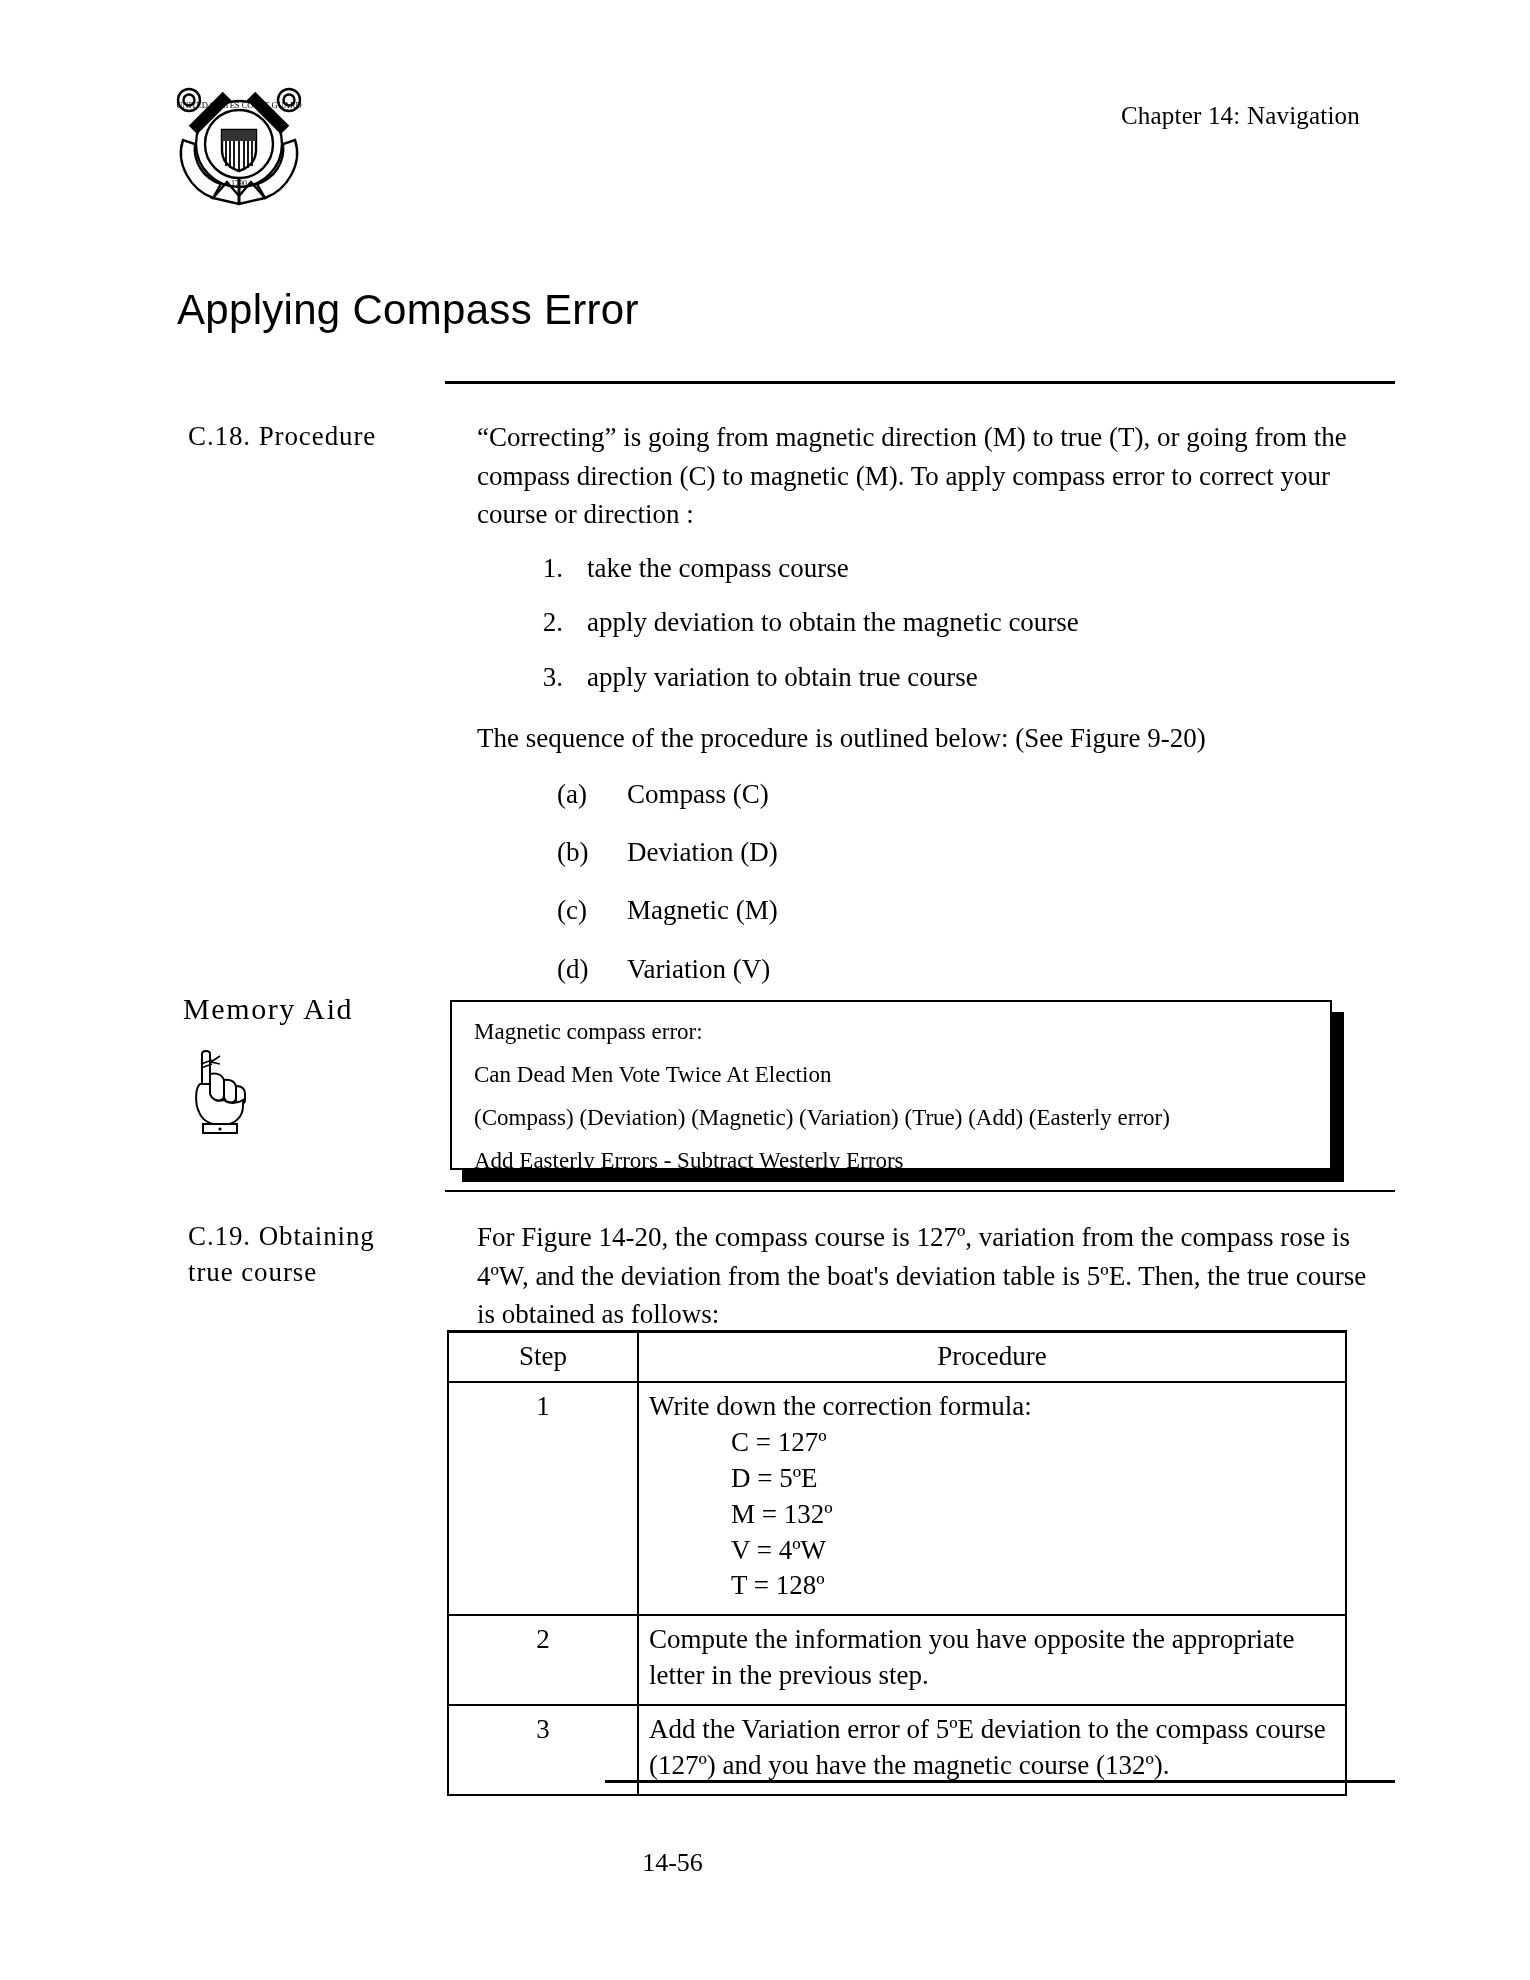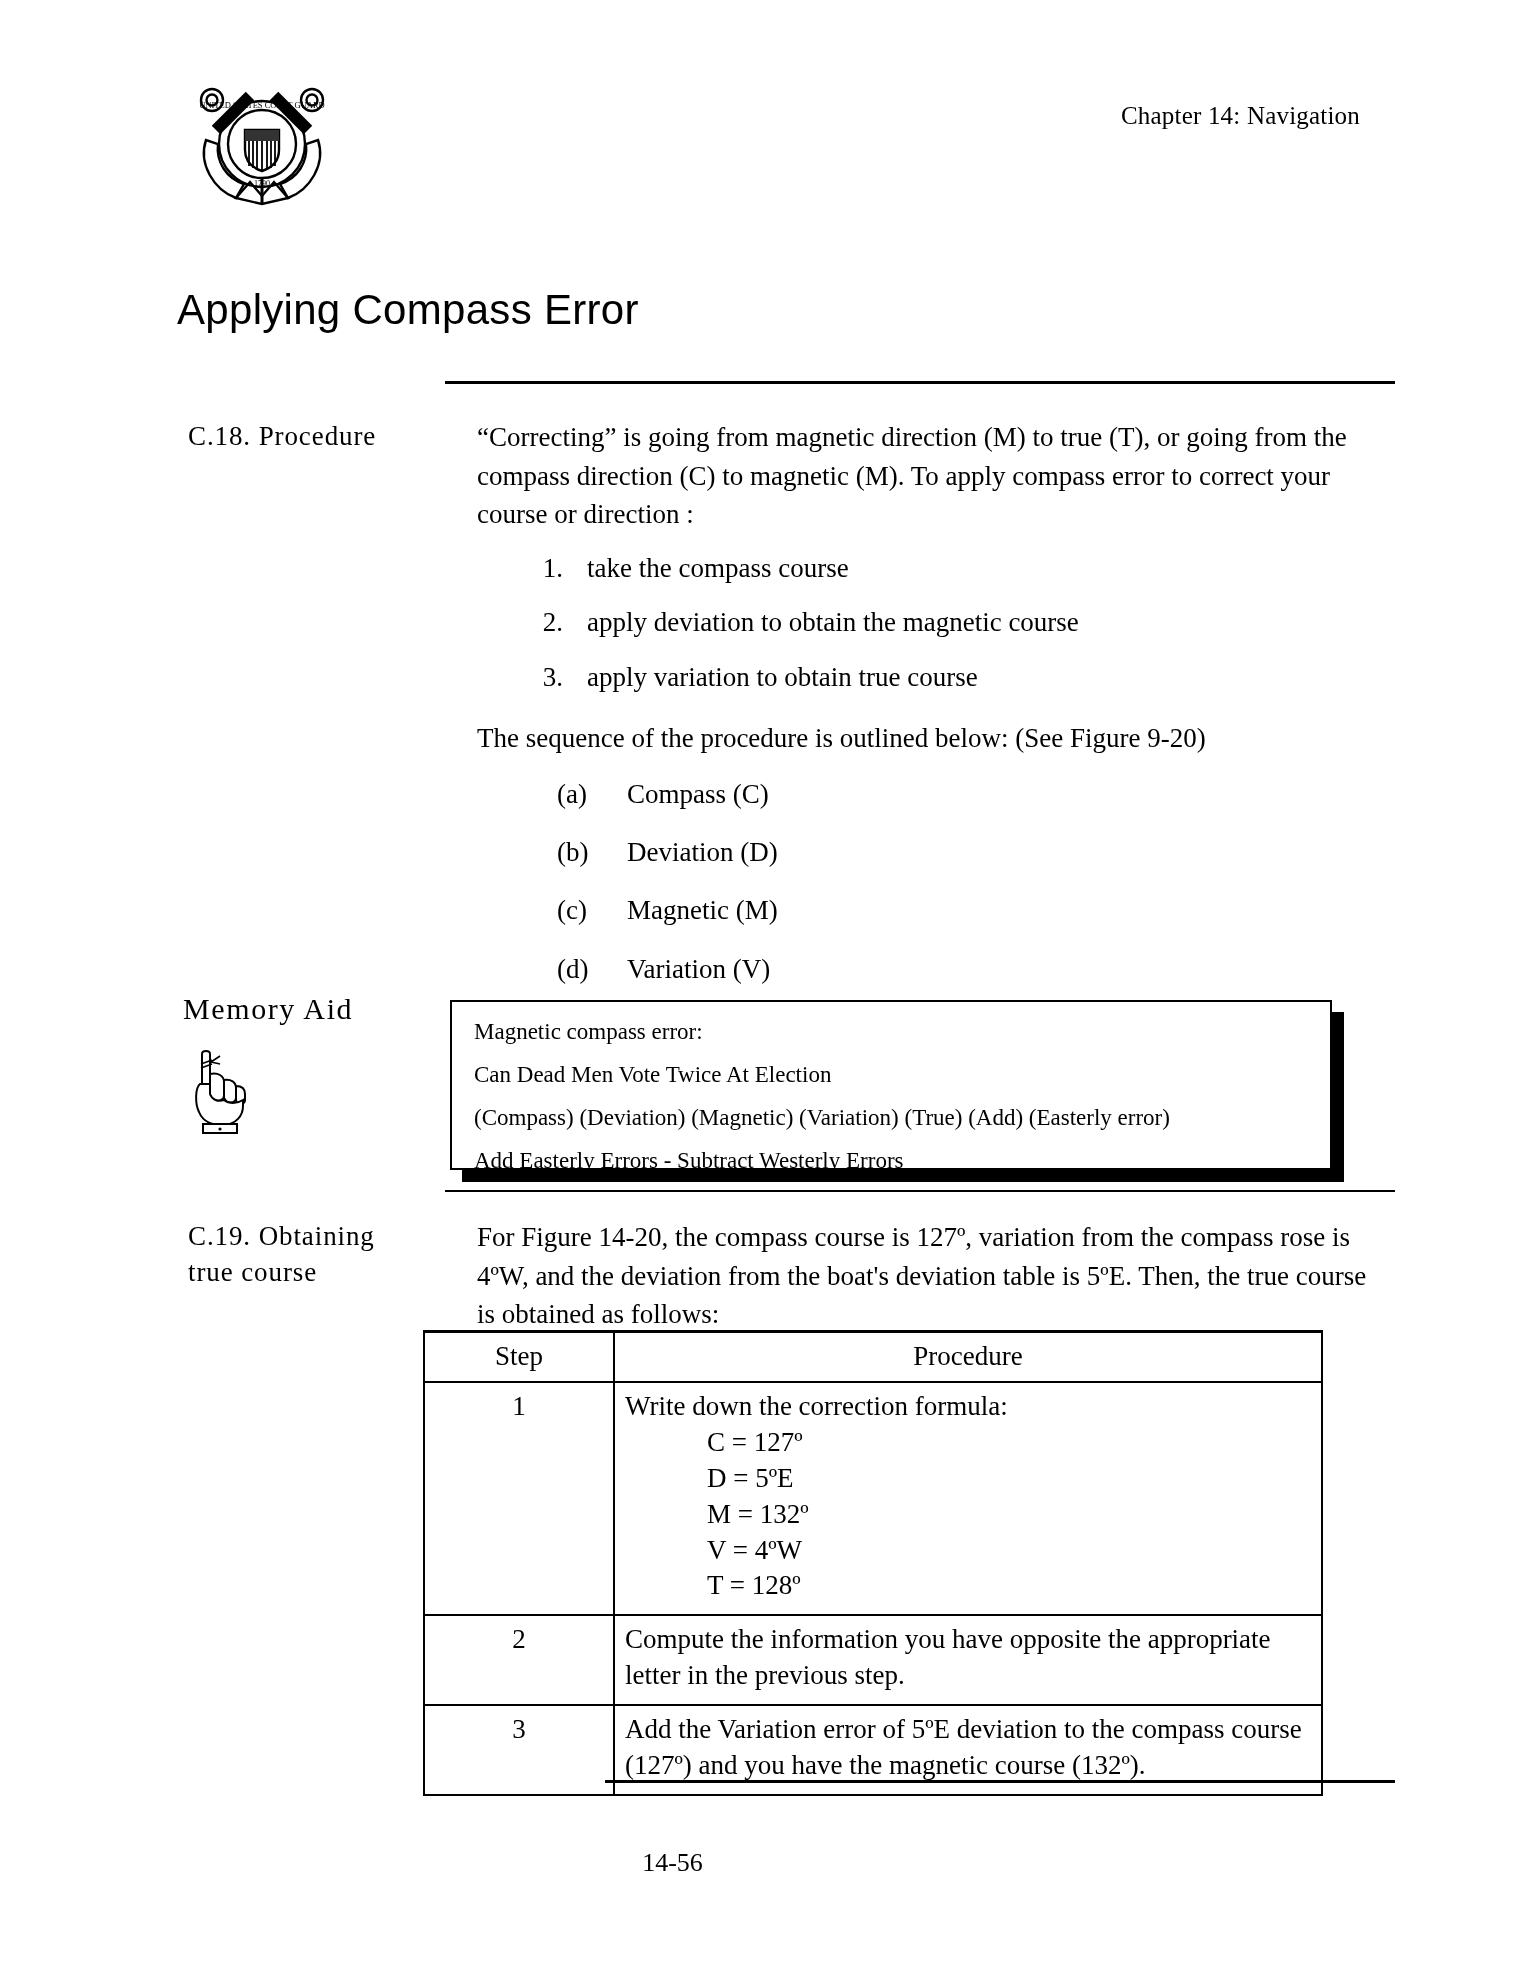--- a/index.html
+++ b/index.html
@@ -18,21 +18,21 @@
 
   .page {
     position: absolute;
     inset: 0;
   }
 
   
   .header {
     position: absolute;
     top: 78px;
-    left: 192px;
+    left: 169px;
     right: 170px;
     height: 135px;
   }
   .seal {
     position: absolute;
     left: 0;
     top: 0;
     width: 140px;
     height: 130px;
   }
@@ -172,21 +172,21 @@
     white-space: nowrap;
   }
 
   
   .sec-c19 { top: 1218px; }
   .sec-c19 .body-col { width: 890px; }
 
   
   .proc-table {
     position: absolute;
-    left: 423px;
+    left: 447px;
     top: 1330px;
     width: 900px;
     border-collapse: collapse;
     font-size: 27px;
   }
   .proc-table th,
   .proc-table td {
     border: 2px solid #000;
     vertical-align: top;
     padding: 6px 10px 10px 10px;

